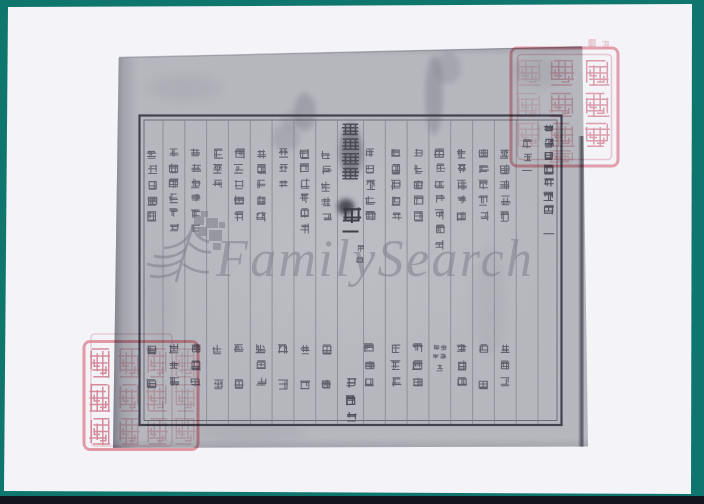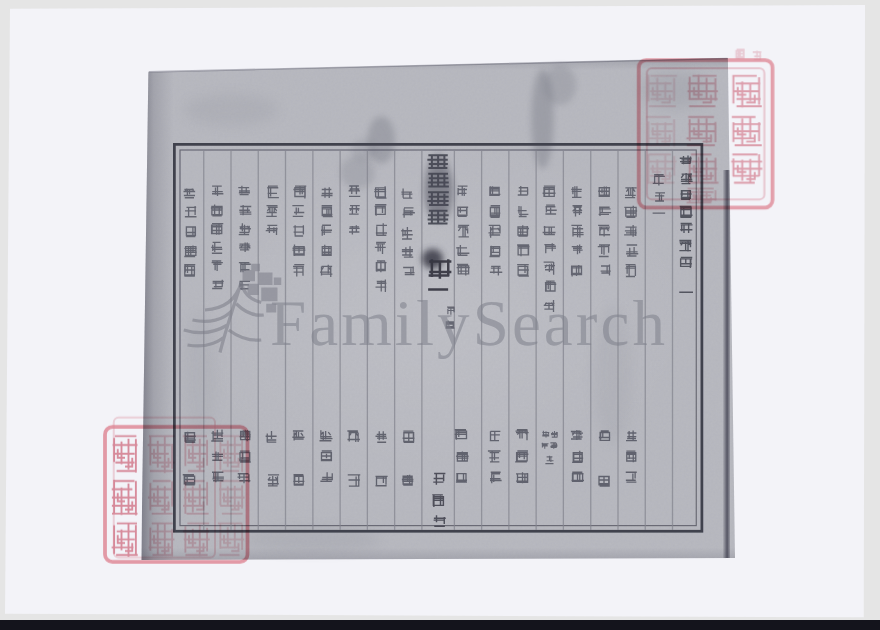--- a/index.html
+++ b/index.html
@@ -1,16 +1,16 @@
 <!DOCTYPE html>
 <html><head><meta charset="utf-8"><style>
 html,body{margin:0;padding:0;width:704px;height:504px;overflow:hidden;background:#14141c;font-family:"Liberation Sans",sans-serif;}
 .abs{position:absolute;}
 </style></head><body>
-<div class="abs" style="left:0;top:0;width:704px;height:496px;background:#e5e5e5;">
+<div class="abs" style="left:0;top:0;width:704px;height:496px;background:#0f766e;font-style:italic;">
 
 <div class="abs" style="left:0;top:0;width:704px;height:504px;background:#f3f3f8;clip-path:polygon(8px 7px, 692px 4px, 691px 494px, 4px 491px);"></div>
 
 <div class="abs" style="left:113px;top:44px;width:475px;height:404px;clip-path:polygon(1.2% 3.4%, 98.8% 0.6%, 100% 99.6%, 0 100%);">
       <div class="abs" style="left:0;top:0;width:475px;height:404px;background:#b9bac1;"></div>
       <div class="abs" style="left:0;top:0;width:475px;height:404px;background:radial-gradient(ellipse 60% 50% at 50% 52%, rgba(255,255,255,0.10), rgba(0,0,0,0) 72%),linear-gradient(90deg, rgba(56,56,72,0.45) 0px, rgba(56,56,72,0.16) 10px, rgba(0,0,0,0) 26px),linear-gradient(0deg, rgba(58,58,74,0.16) 0px, rgba(0,0,0,0) 10px),linear-gradient(180deg, rgba(58,58,74,0.22) 0px, rgba(0,0,0,0) 12px);"></div>
       <svg class="abs" style="left:0;top:0" width="475" height="404" viewBox="0 0 475 404">
         <filter id="pn" x="0" y="0" width="100%" height="100%">
           <feTurbulence type="fractalNoise" baseFrequency="0.55" numOctaves="2"></feTurbulence>
           <feColorMatrix type="matrix" values="0 0 0 0 0.24 0 0 0 0 0.24 0 0 0 0 0.28 0 0 0 0.55 0"></feColorMatrix>

